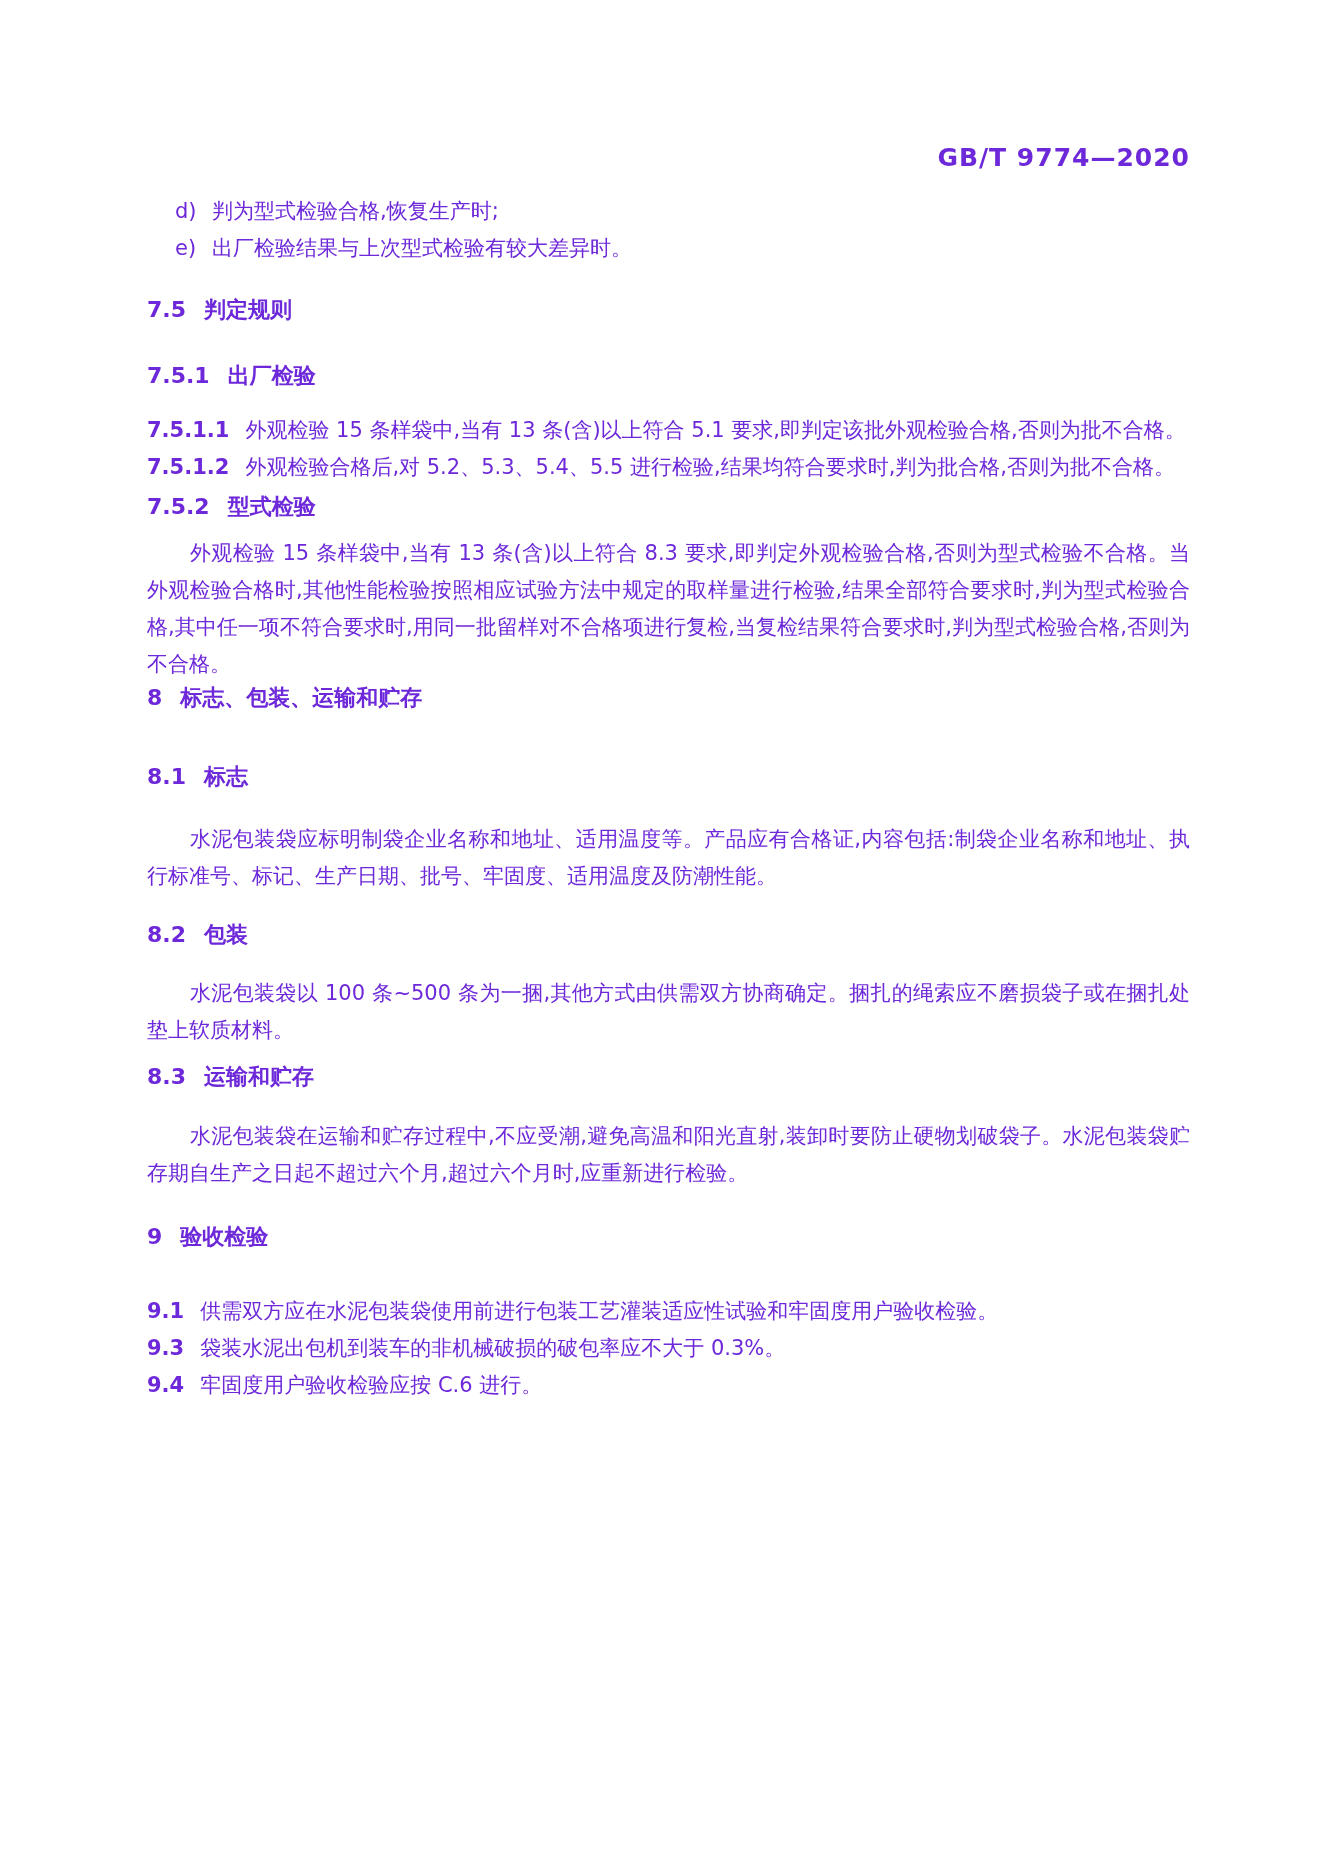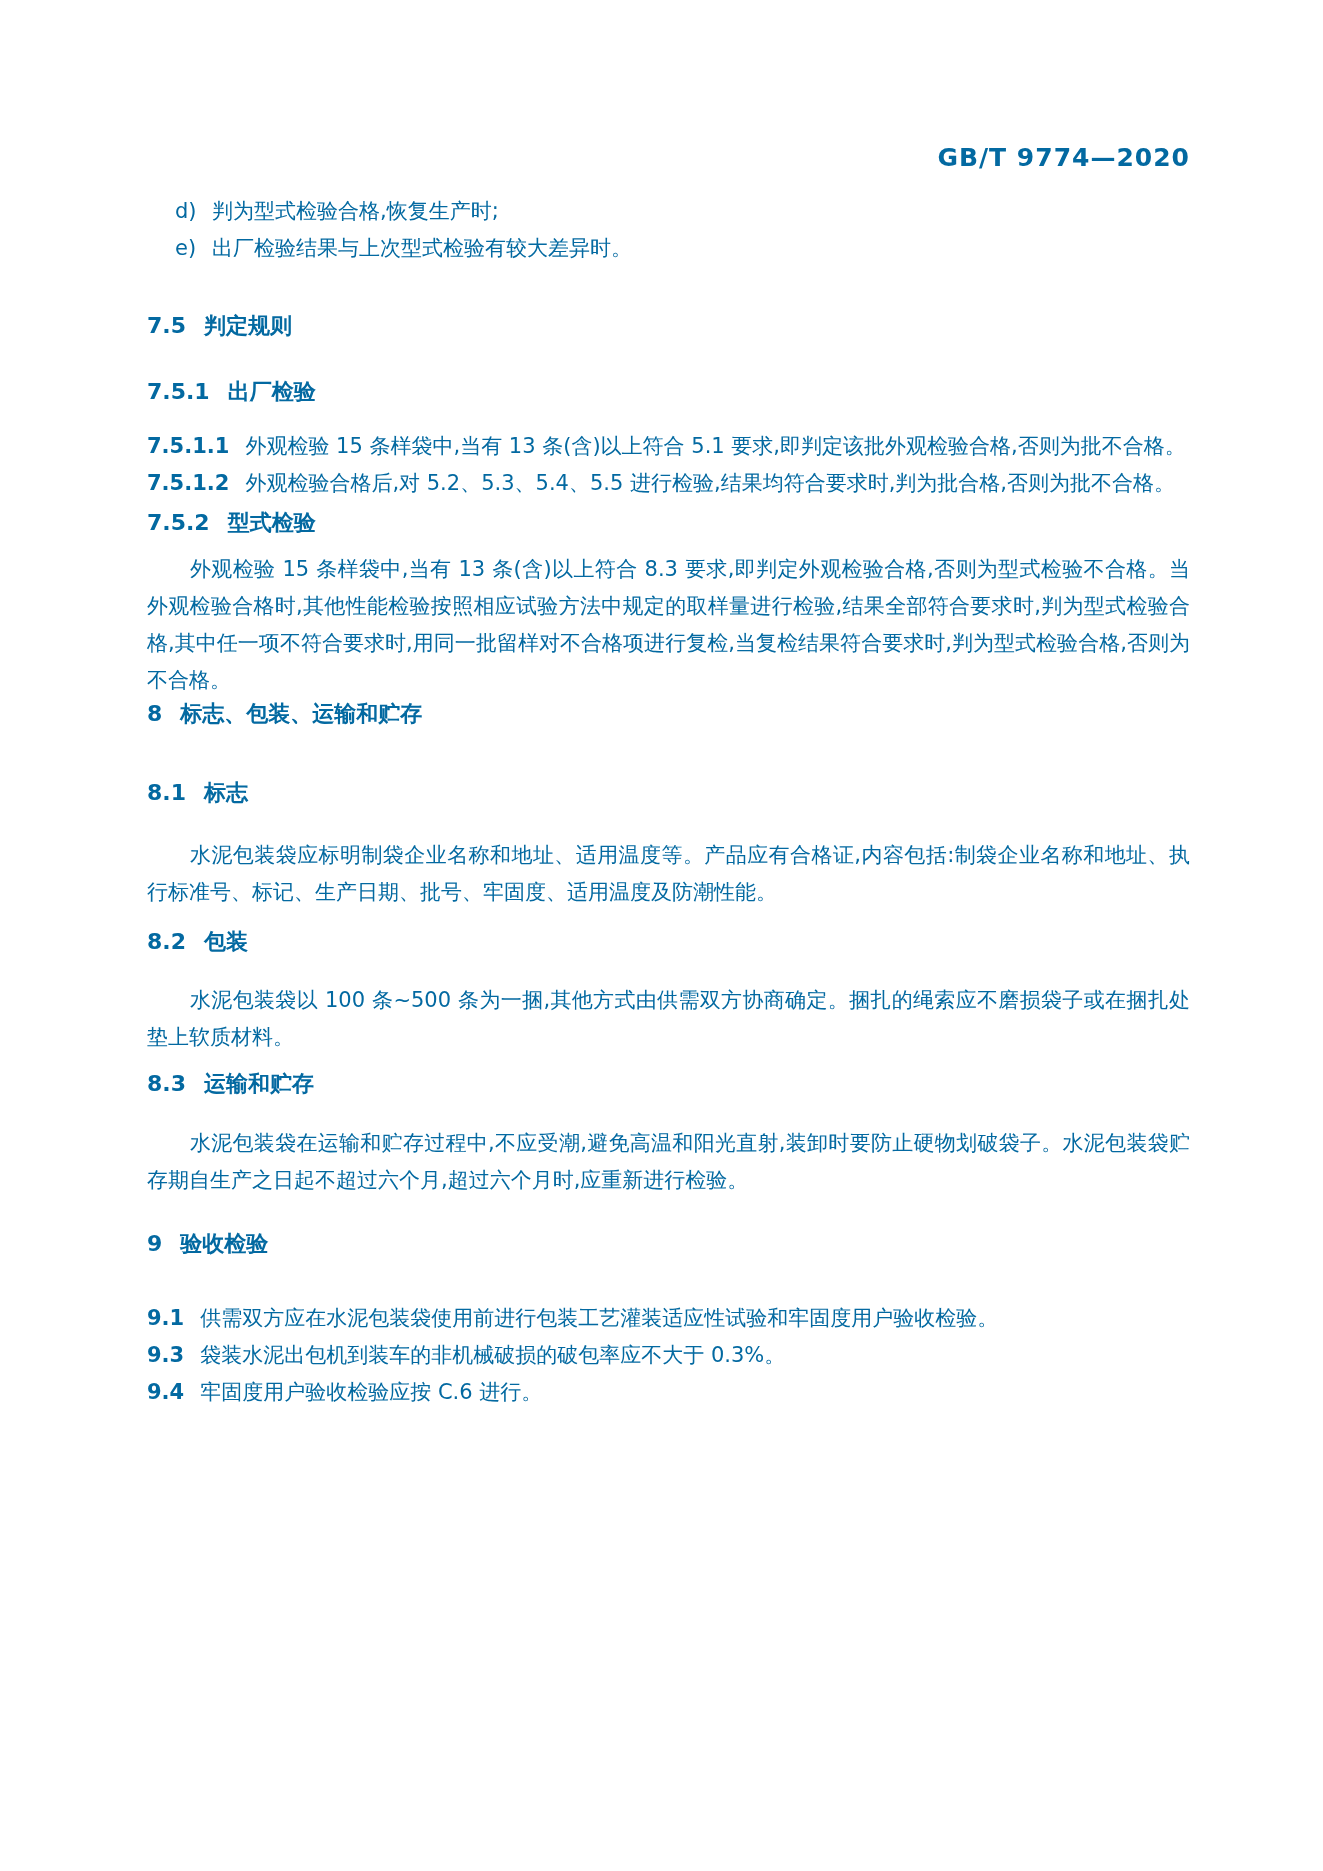--- a/index.html
+++ b/index.html
@@ -3,21 +3,21 @@
 <meta charset="utf-8">
 <style>
   * { margin: 0; padding: 0; box-sizing: border-box; }
   html, body { background: #ffffff; }
   .page {
     width: 1323px;
     height: 1505px;
     position: relative;
     background: #ffffff;
     font-family: "DejaVu Sans", "Liberation Sans", sans-serif;
-    color: #0369a1;
+    color: #6d28d9;
     overflow: hidden;
   }
   .content {
     position: absolute;
     top: 143px;
     left: 147px;
     right: 133px;
   }
   .doc-header {
     text-align: right;
@@ -74,21 +74,21 @@
     <div class="doc-header">GB/T 9774—2020</div>
 
     <div class="list-item" style="margin-top:20px">
       <span class="label">d)</span><span>判为型式检验合格,恢复生产时;</span>
     </div>
 
     <div class="list-item">
       <span class="label">e)</span><span>出厂检验结果与上次型式检验有较大差异时。</span>
     </div>
 
-    <div class="heading" style="margin-top:44px">
+    <div class="heading" style="margin-top:28px">
       <span class="num">7.5</span><span>判定规则</span>
     </div>
 
     <div class="heading" style="margin-top:36px">
       <span class="num">7.5.1</span><span>出厂检验</span>
     </div>
 
     <div class="clause" style="margin-top:21px">
       <span class="num">7.5.1.1</span><span>外观检验 15 条样袋中,当有 13 条(含)以上符合 5.1 要求,即判定该批外观检验合格,否则为批不合格。</span>
     </div>
@@ -106,21 +106,21 @@
     <div class="heading">
       <span class="num">8</span><span>标志、包装、运输和贮存</span>
     </div>
 
     <div class="heading" style="margin-top:49px">
       <span class="num">8.1</span><span>标志</span>
     </div>
 
     <div class="para" style="margin-top:29px">水泥包装袋应标明制袋企业名称和地址、适用温度等。产品应有合格证,内容包括:制袋企业名称和地址、执行标准号、标记、生产日期、批号、牢固度、适用温度及防潮性能。</div>
 
-    <div class="heading" style="margin-top:16px">
+    <div class="heading" style="margin-top:25px">
       <span class="num">8.2</span><span>包装</span>
     </div>
 
     <div class="para" style="margin-top:25px">水泥包装袋以 100 条~500 条为一捆,其他方式由供需双方协商确定。捆扎的绳索应不磨损袋子或在捆扎处垫上软质材料。</div>
 
     <div class="heading" style="margin-top:13px">
       <span class="num">8.3</span><span>运输和贮存</span>
     </div>
 
     <div class="para" style="margin-top:26px">水泥包装袋在运输和贮存过程中,不应受潮,避免高温和阳光直射,装卸时要防止硬物划破袋子。水泥包装袋贮存期自生产之日起不超过六个月,超过六个月时,应重新进行检验。</div>

